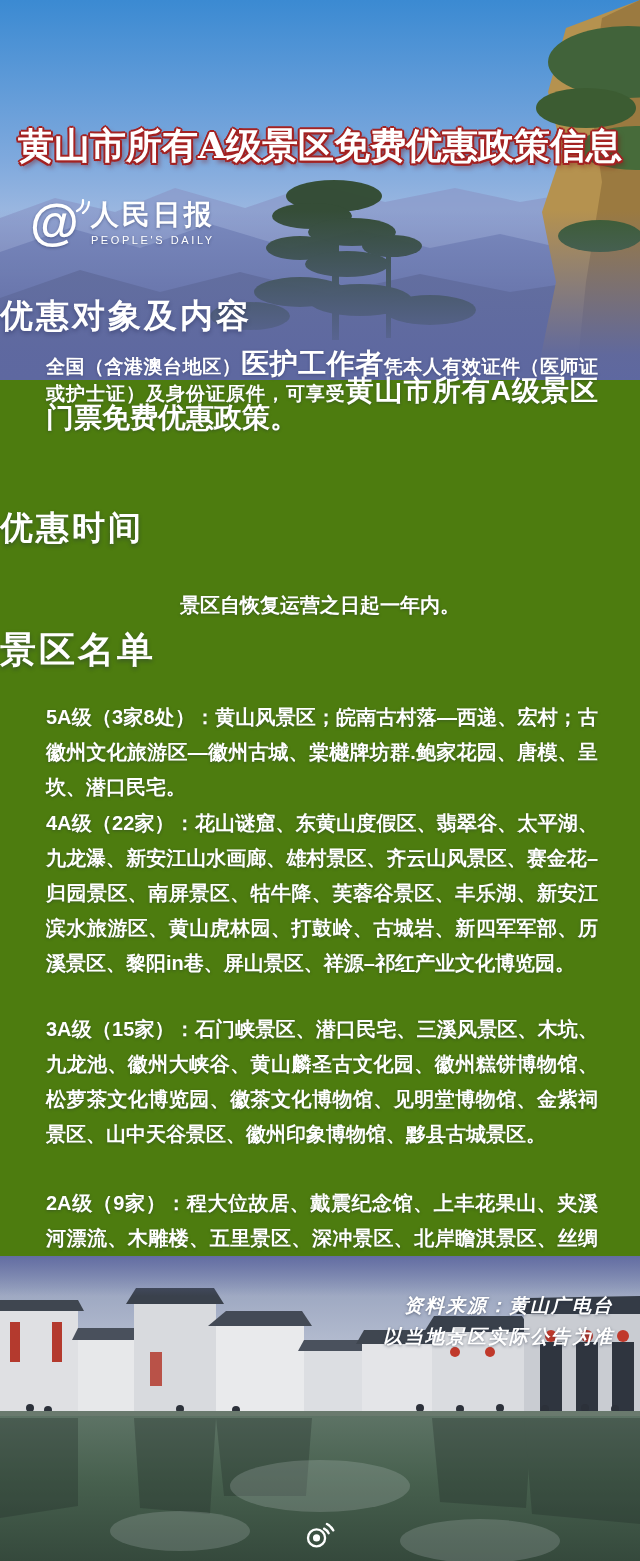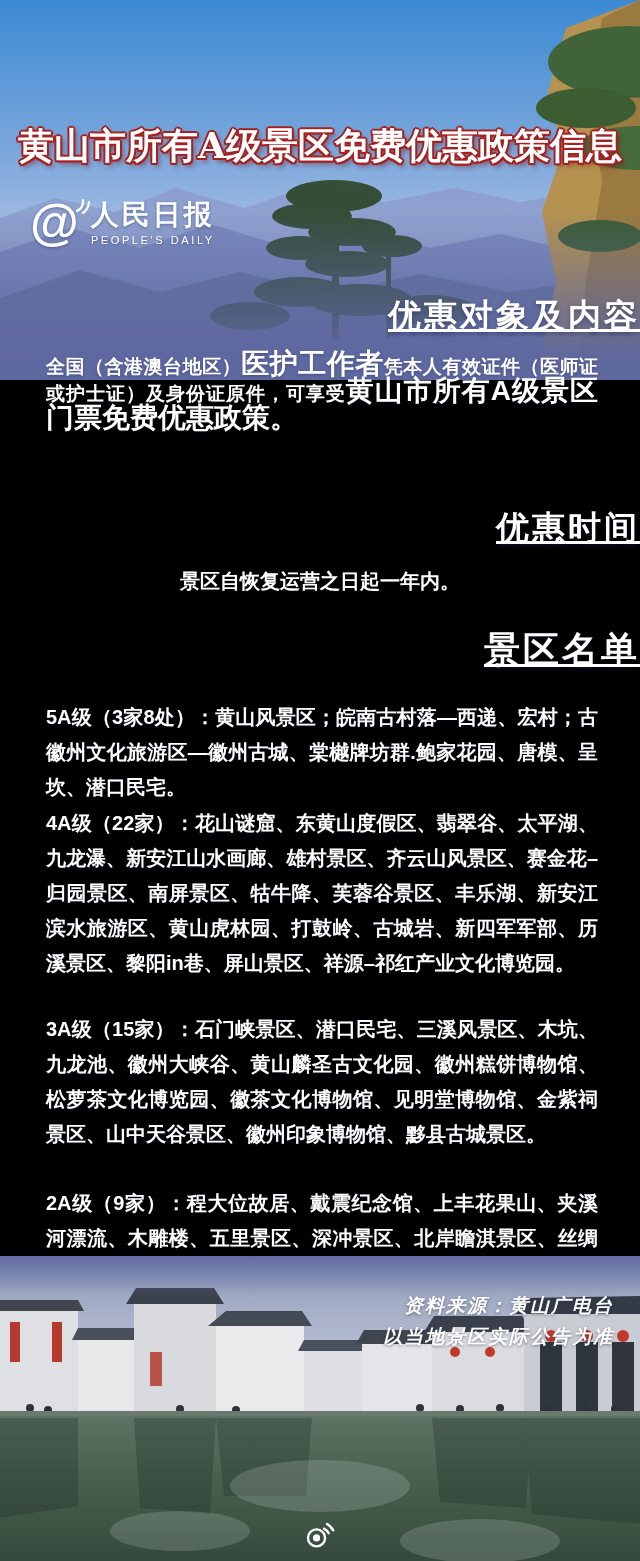--- a/index.html
+++ b/index.html
@@ -1,18 +1,18 @@
 <!DOCTYPE html>
 <html><head>
 <meta charset="utf-8">
 <style>
   html,body{margin:0;padding:0;background:#444;}
   .poster{
     position:relative;width:640px;height:1561px;margin:0 auto;
-    background:#000000;overflow:hidden;
+    background:#4d7c0f;overflow:hidden;
     font-family:"Liberation Sans","DejaVu Sans",sans-serif;
   }
   .hero{position:absolute;top:0;left:0;width:640px;height:380px;}
   .hero svg{display:block;width:640px;height:380px;}
   .main-title{
     position:absolute;top:122px;left:0;width:640px;text-align:center;
     font-family:"DejaVu Serif","Liberation Serif",serif;
     font-weight:bold;font-size:36px;color:#ffffff;white-space:nowrap;
     text-shadow:
       2px 0 0 #a32222,-2px 0 0 #a32222,0 2px 0 #a32222,0 -2px 0 #a32222,
@@ -21,34 +21,33 @@
       3px 4px 5px rgba(120,15,15,.55);
   }
   .logo{position:absolute;top:200px;left:30px;display:flex;align-items:flex-start;color:#fff;
         text-shadow:0 1px 3px rgba(20,30,70,.4);}
   .logo-at{font-size:50px;font-weight:bold;line-height:46px;position:relative;}
   .logo-waves{position:absolute;top:-4px;right:-12px;}
   .logo-text{margin-left:12px;display:flex;flex-direction:column;text-align:right;}
   .logo-cn{font-size:28px;font-weight:bold;letter-spacing:3px;line-height:30px;}
   .logo-en{font-size:11px;letter-spacing:2.6px;margin-top:4px;}
   .section-heading{
-    position:absolute;left:0;width:640px;text-align:right;color:#fff;
+    position:absolute;left:0;width:640px;text-align:left;color:#fff;
     font-weight:bold;font-size:33px;letter-spacing:3px;
     text-shadow:0 2px 4px rgba(25,30,70,.4);
-    text-decoration:underline;
   }
   .body-para{
     position:absolute;left:46px;width:552px;color:#fff;font-weight:bold;
     font-size:19px;line-height:24px;text-align:justify;
     text-shadow:0 1px 3px rgba(25,30,70,.35);
   }
   .body-para .big{font-size:28px;}
   .centered-line{
     position:absolute;left:0;width:640px;text-align:center;color:#fff;
-    font-weight:bold;font-size:20px;text-shadow:0 1px 3px rgba(25,30,70,.35);
+    font-weight:bold;font-size:20px;text-shadow:0 1px 3px rgba(25,30,70,.35);margin-top:24px;
   }
   .list-para{
     position:absolute;left:46px;width:552px;color:#fff;font-weight:bold;
     font-size:20px;line-height:35px;text-align:justify;
     text-shadow:0 1px 3px rgba(25,30,70,.35);
   }
   .village{position:absolute;top:1256px;left:0;width:640px;height:305px;}
   .village svg{display:block;width:640px;height:305px;}
   .source-note{
     position:absolute;top:1290px;right:26px;text-align:right;color:#fff;

